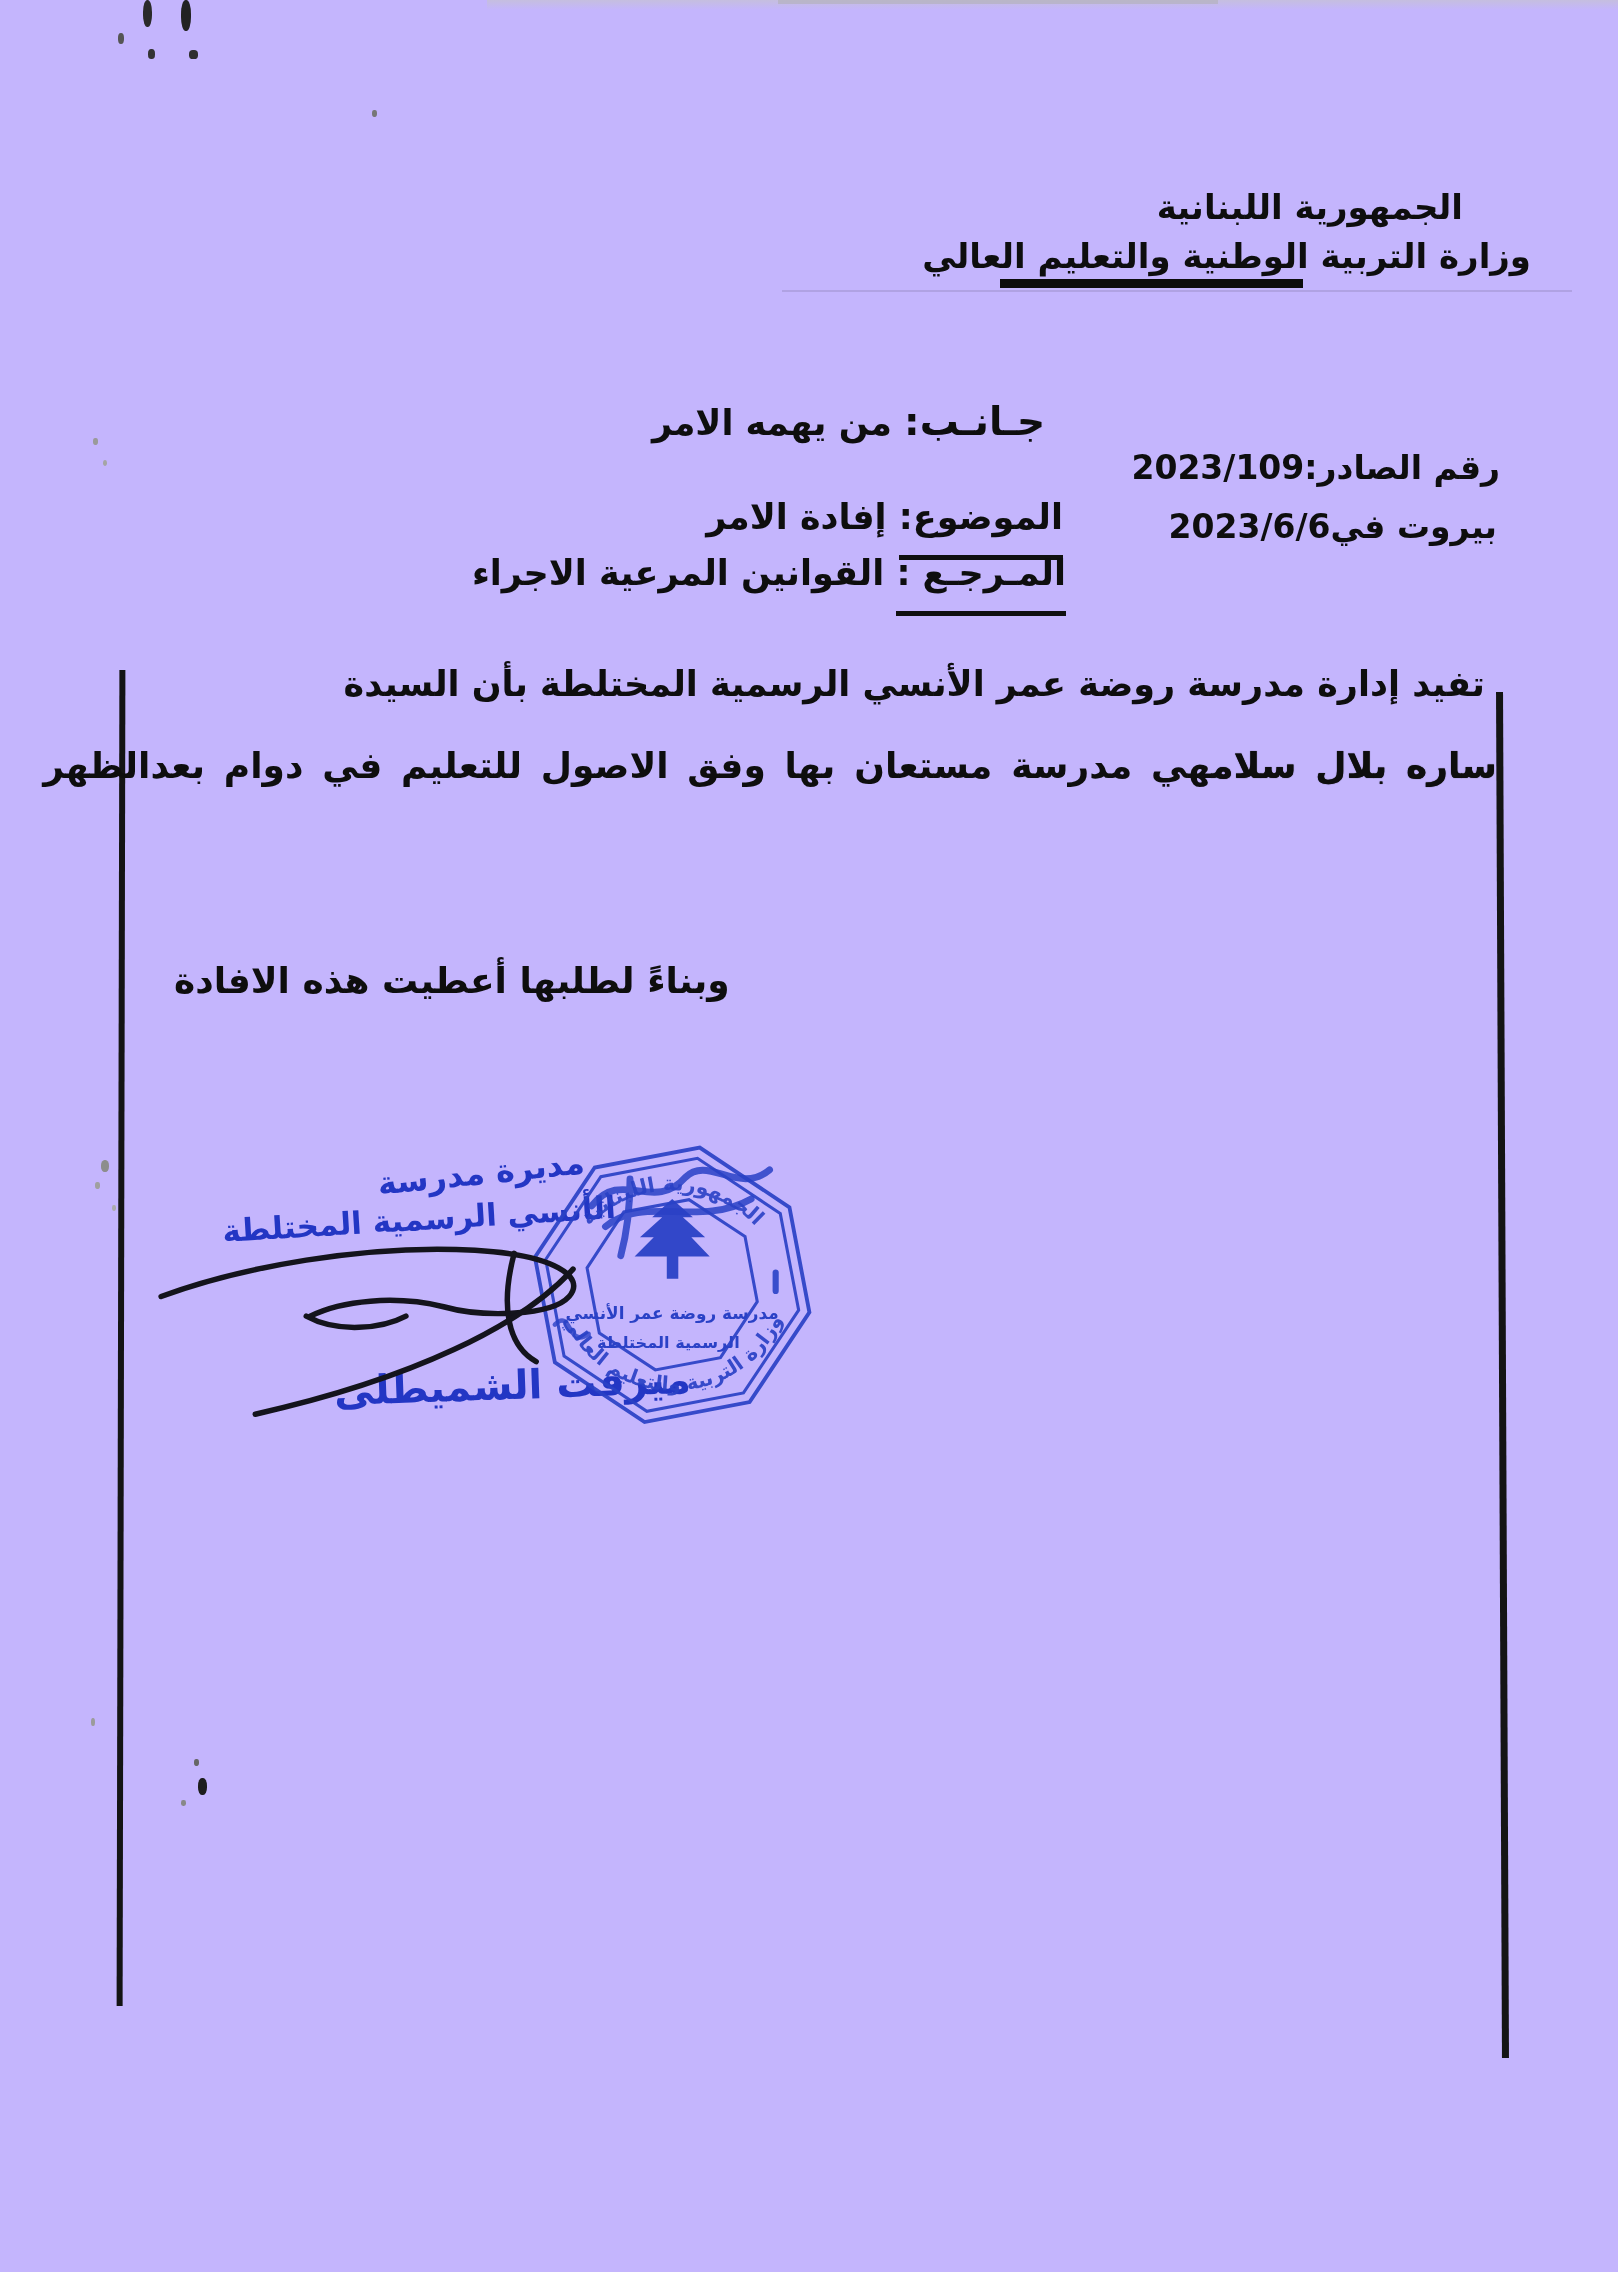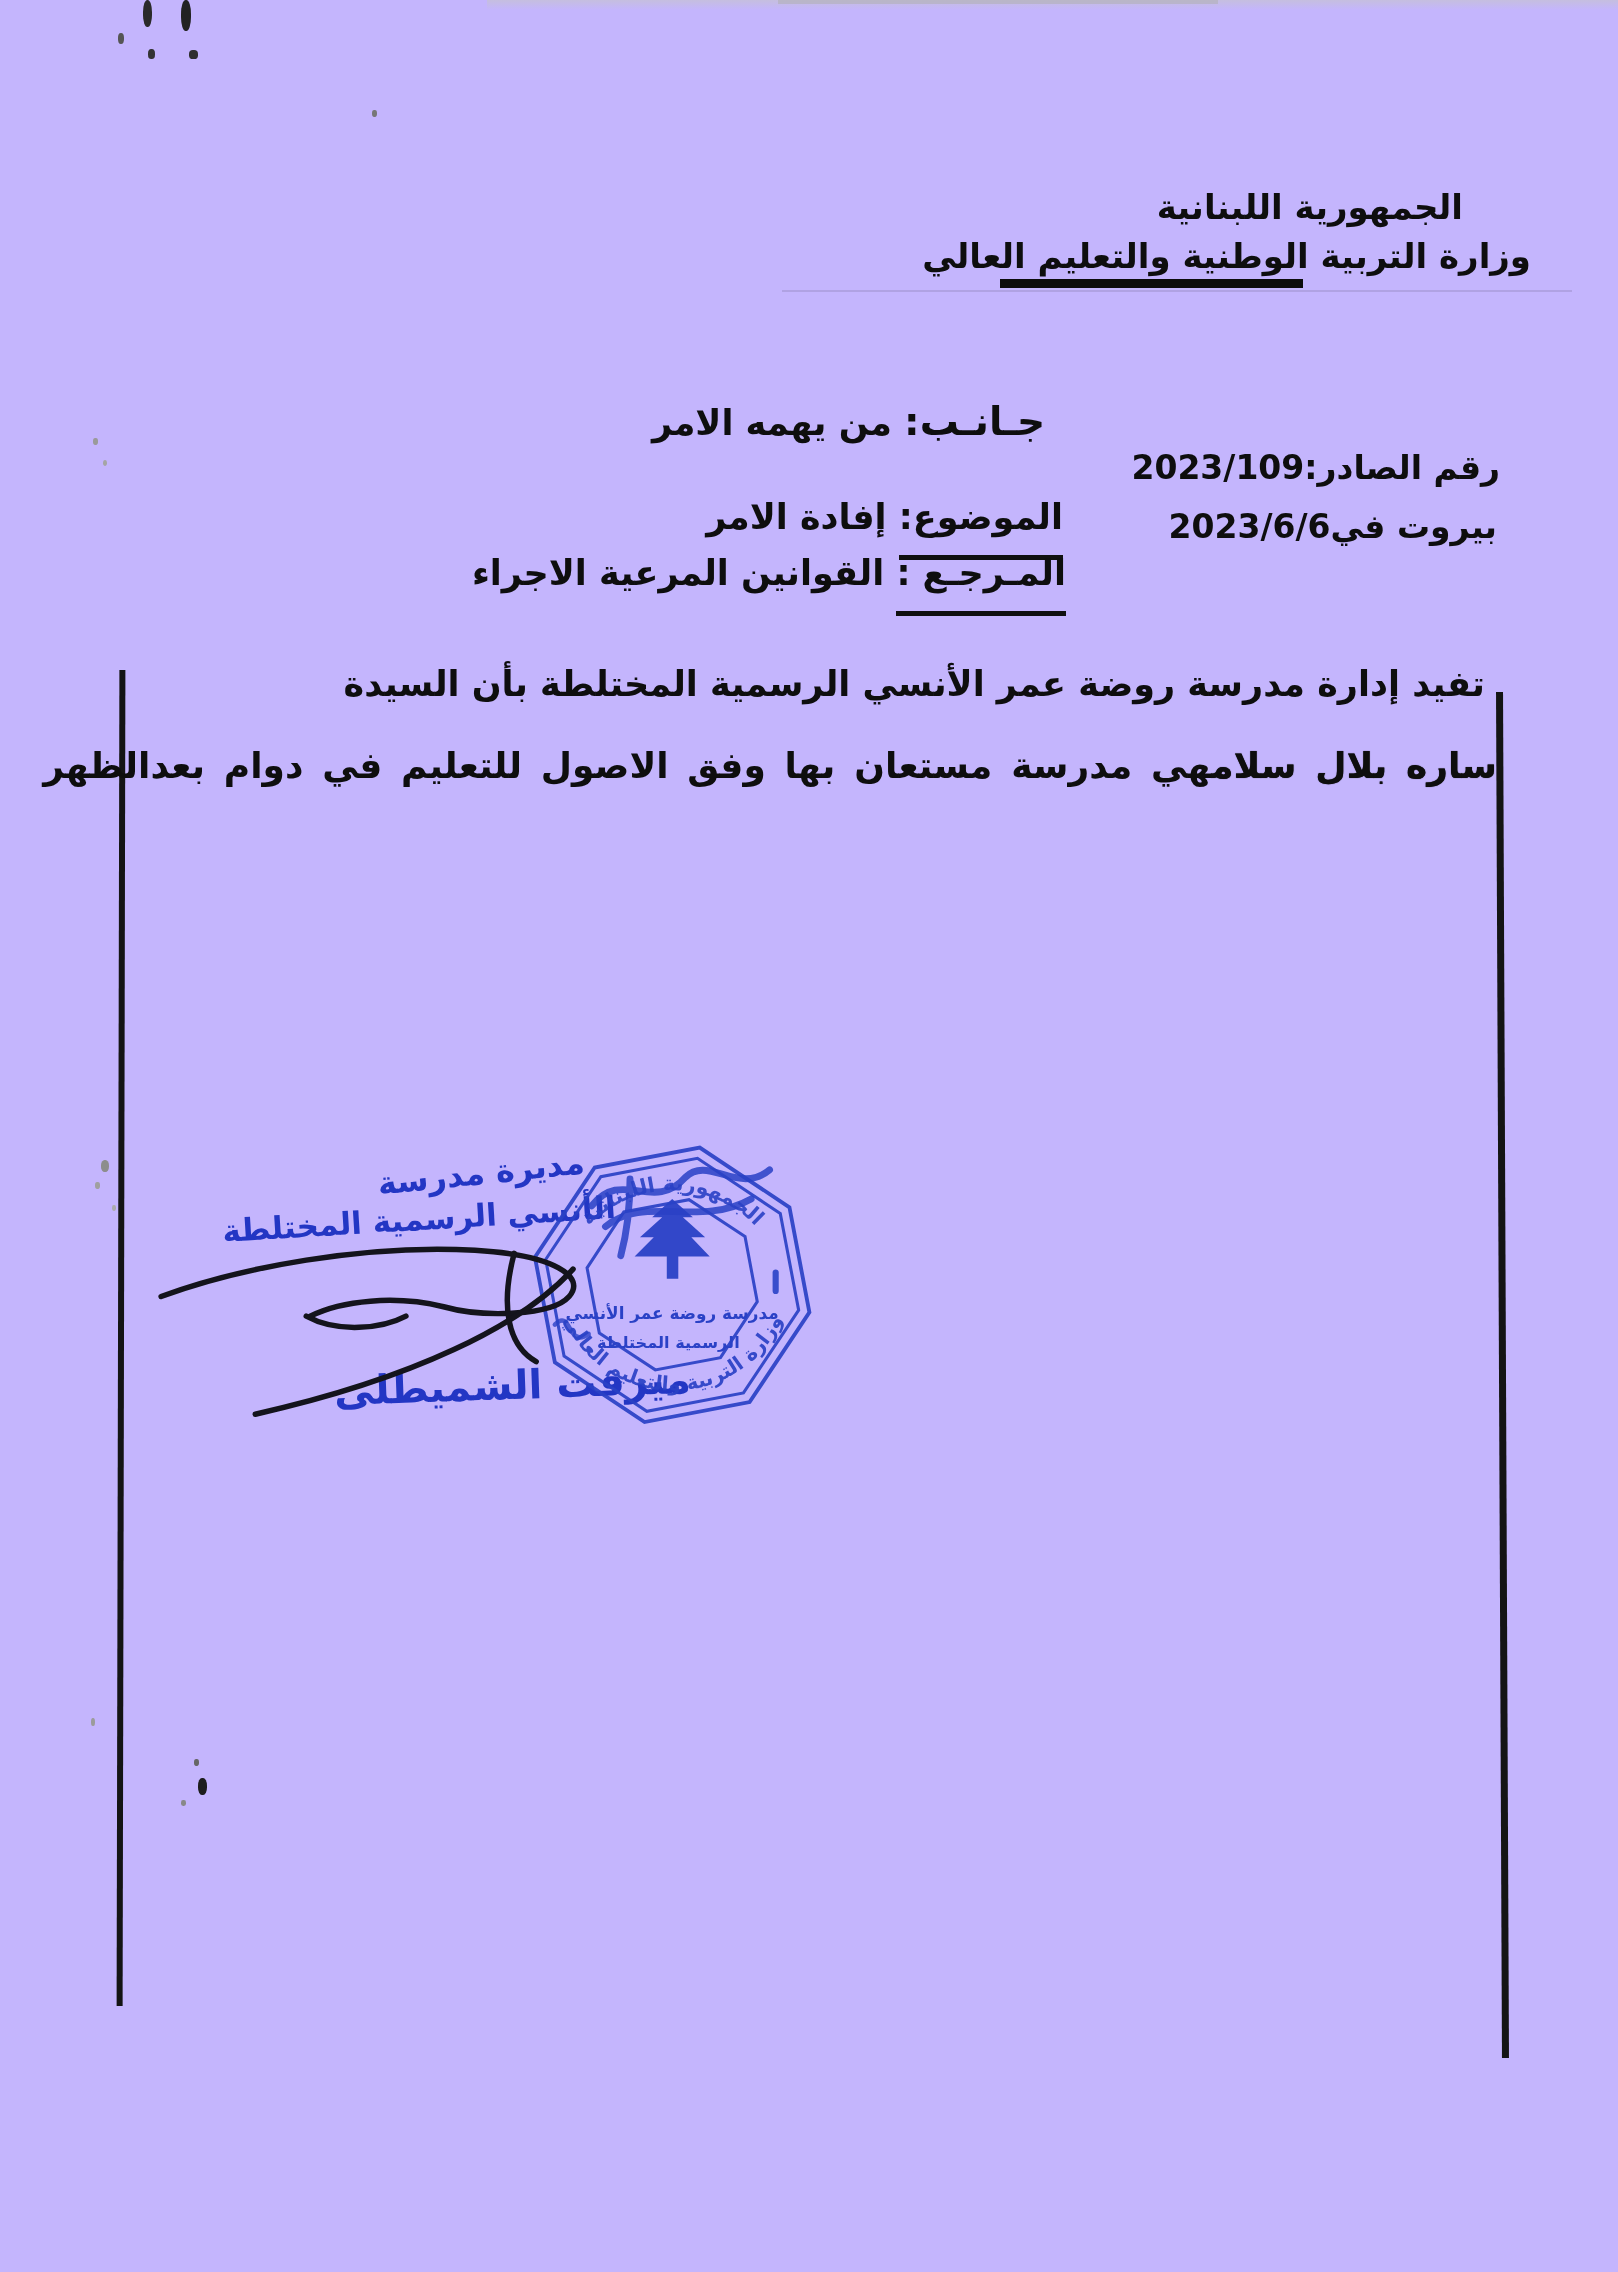--- a/index.html
+++ b/index.html
@@ -76,20 +76,21 @@
   </div>
 
   <div class="txt" style="right:553px;top:553px;font-size:35px;">
     <span class="ul-lbl">المـرجـع :</span><span> القوانين المرعية الاجراء</span>
   </div>
 
   <div class="txt" style="right:122px;top:745px;font-size:36px;word-spacing:6.3px;">
     <span style="font-weight:900;text-shadow:0 0 0.8px #0e0e0e;">ساره بلال سلام</span><span>هي مدرسة مستعان بها وفق الاصول للتعليم في دوام بعدالظهر</span>
   </div>
   <div class="txt body-line" style="right:134px;top:664px;">تفيد إدارة  مدرسة روضة عمر الأنسي الرسمية المختلطة بأن السيدة</div>
+  <div class="txt" style="left:174px;top:960px;font-size:36px;">وبناءً لطلبها أعطيت هذه الافادة</div>
 
   <div class="blue-hand" id="sig-title1">مديرة مدرسة</div>
   <div class="blue-hand" id="sig-title2">الأنسي الرسمية المختلطة</div>
 
   <div class="blue-hand" id="hand-name">ميرفت الشميطلى</div>
 
   <svg id="stamp-svg" width="322" height="322" viewBox="0 0 420 420">
     <g stroke="#2a41c6" fill="none" opacity="0.92">
       <polygon points="358,97 241,19 104,45 26,162 52,299 169,377 306,351 384,234" stroke-width="5"></polygon>
       <polygon points="346,105 238,33 112,57 40,165 64,291 172,363 298,339 370,231" stroke-width="4"></polygon>

